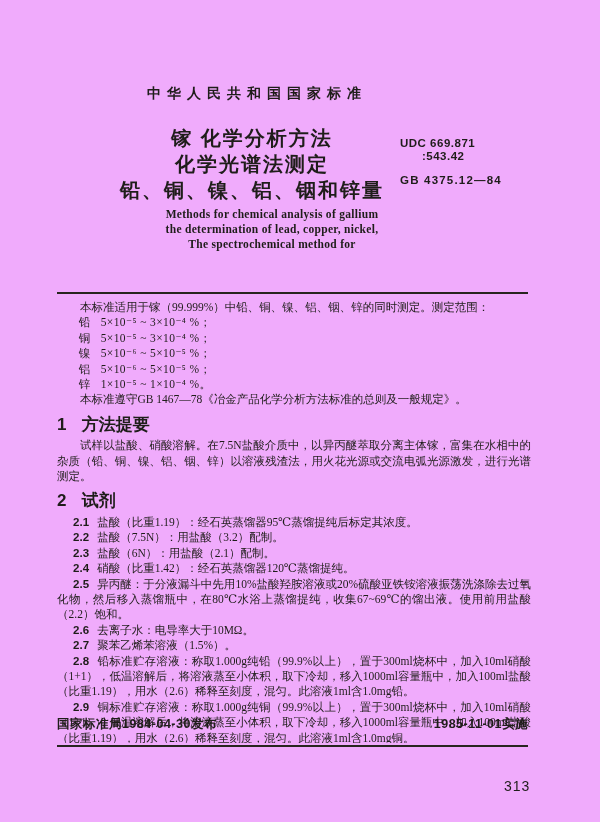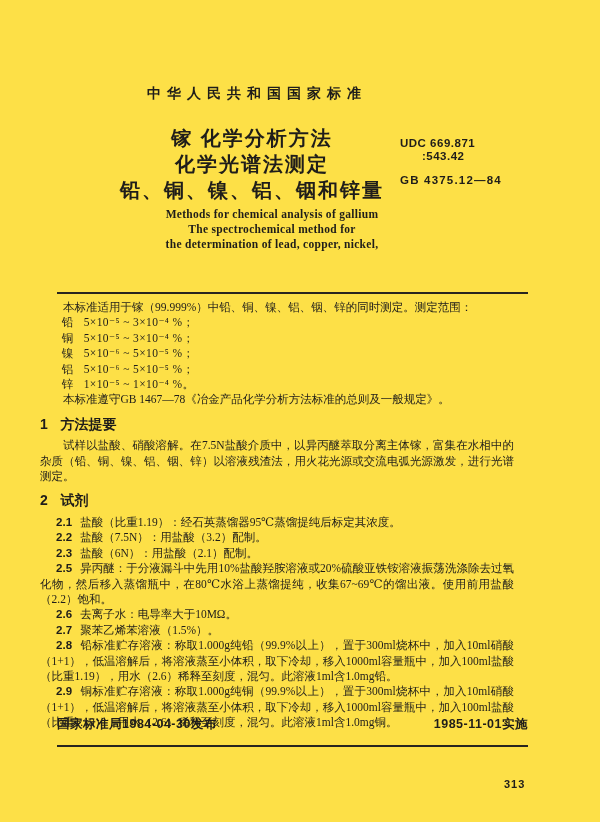--- a/index.html
+++ b/index.html
@@ -3,21 +3,21 @@
 <meta charset="utf-8">
 <style>
   html,body{margin:0;padding:0;}
   body{
     background:#f7f6f2;
     width:600px;height:822px;
     font-family:"Liberation Serif","DejaVu Serif",serif;
     color:#1f1d1a;
   }
   .page{
-    position:relative;width:600px;height:822px;background:#fde047;overflow:hidden;
+    position:relative;width:600px;height:822px;background:#f0abfc;overflow:hidden;
   }
   .std-header{
     position:absolute;top:85px;left:57px;width:400px;text-align:center;
     font-family:"Liberation Sans","DejaVu Sans",sans-serif;
     font-weight:bold;font-size:14px;letter-spacing:6px;white-space:nowrap;
   }
   .title-cn{
     position:absolute;top:125px;left:47px;width:410px;text-align:center;
     font-family:"Liberation Sans","DejaVu Sans",sans-serif;
     font-weight:bold;font-size:20px;line-height:26px;letter-spacing:2px;
@@ -29,48 +29,48 @@
   }
   .udc-line2{padding-left:22px;}
   .gb-code{margin-top:11px;letter-spacing:1.2px;}
   .title-en{
     position:absolute;top:207px;left:57px;width:430px;text-align:center;
     font-weight:bold;font-size:11.5px;line-height:15px;letter-spacing:0.3px;
   }
   .rule-top{position:absolute;top:292px;left:57px;width:471px;height:2px;background:#28251f;}
   .rule-bottom{position:absolute;top:745px;left:57px;width:471px;height:2px;background:#28251f;}
   .body-block{
-    position:absolute;top:300px;left:40px;width:474px;height:443px;overflow:hidden;
+    position:absolute;top:300px;left:57px;width:474px;height:443px;overflow:hidden;
     font-size:11.5px;line-height:15.4px;text-align:justify;
   }
   .body-block p{margin:0;}
   .indent{text-indent:2em;}
   .range-row{padding-left:1.9em;}
   .range-el{display:inline-block;min-width:1.1em;margin-right:0.8em;}
   .range-val{letter-spacing:0.4px;}
   h3.section{
     font-family:"Liberation Sans","DejaVu Sans",sans-serif;
-    font-size:14px;font-weight:bold;margin:9px 0 6px 0;line-height:15.4px;
+    font-size:17px;font-weight:bold;margin:9px 0 6px 0;line-height:15.4px;
   }
   h3.section .snum{margin-right:0.9em;}
   .reagent{text-indent:1.4em;}
   .rnum{
     font-weight:bold;font-family:"Liberation Sans","DejaVu Sans",sans-serif;
     font-size:11.5px;padding-right:0.7em;
   }
   .footer-row{
     position:absolute;top:716px;left:57px;width:471px;
     display:flex;justify-content:space-between;
     font-family:"Liberation Sans","DejaVu Sans",sans-serif;
     font-weight:bold;font-size:12.5px;letter-spacing:0.5px;
   }
   .page-num{
     position:absolute;top:778px;left:504px;
     font-family:"Liberation Sans","DejaVu Sans",sans-serif;
-    font-weight:bold;font-size:11px;letter-spacing:1px;
+    font-weight:normal;font-size:14px;letter-spacing:1px;
   }
 </style>
 </head>
 <body>
 
 <div class="page">
 
   <div class="std-header">中华人民共和国国家标准</div>
 
   <div class="title-cn">
@@ -80,22 +80,22 @@
   </div>
 
   <div class="udc-block">
     <div>UDC 669.871</div>
     <div class="udc-line2">:543.42</div>
     <div class="gb-code">GB 4375.12—84</div>
   </div>
 
   <div class="title-en">
     <div>Methods for chemical analysis of gallium</div>
+    <div>the determination of lead, copper, nickel,</div>
     <div>The spectrochemical method for</div>
-    <div>the determination of lead, copper, nickel,</div>
   </div>
 
   <div class="rule-top"></div>
 
   <div class="body-block">
 
     <p class="indent">本标准适用于镓（99.999%）中铅、铜、镍、铝、铟、锌的同时测定。测定范围：</p>
 
     <div class="range-row">
       <span class="range-el">铅</span><span class="range-val">5×10⁻⁵ ~ 3×10⁻⁴ %；</span>
@@ -120,20 +120,21 @@
     </h3>
     <p class="indent">试样以盐酸、硝酸溶解。在7.5N盐酸介质中，以异丙醚萃取分离主体镓，富集在水相中的杂质（铅、铜、镍、铝、铟、锌）以溶液残渣法，用火花光源或交流电弧光源激发，进行光谱测定。</p>
 
     <h3 class="section">
       <span class="snum">2</span><span>试剂</span>
     </h3>
 
     <p class="reagent"><b class="rnum">2.1</b><span>盐酸（比重1.19）：经石英蒸馏器95℃蒸馏提纯后标定其浓度。</span></p>
     <p class="reagent"><b class="rnum">2.2</b><span>盐酸（7.5N）：用盐酸（3.2）配制。</span></p>
     <p class="reagent"><b class="rnum">2.3</b><span>盐酸（6N）：用盐酸（2.1）配制。</span></p>
+    <p class="reagent"><b class="rnum">2.4</b><span>硝酸（比重1.42）：经石英蒸馏器120℃蒸馏提纯。</span></p>
     <p class="reagent"><b class="rnum">2.5</b><span>异丙醚：于分液漏斗中先用10%盐酸羟胺溶液或20%硫酸亚铁铵溶液振荡洗涤除去过氧化物，然后移入蒸馏瓶中，在80℃水浴上蒸馏提纯，收集67~69℃的馏出液。使用前用盐酸（2.2）饱和。</span></p>
     <p class="reagent"><b class="rnum">2.6</b><span>去离子水：电导率大于10MΩ。</span></p>
     <p class="reagent"><b class="rnum">2.7</b><span>聚苯乙烯苯溶液（1.5%）。</span></p>
     <p class="reagent"><b class="rnum">2.8</b><span>铅标准贮存溶液：称取1.000g纯铅（99.9%以上），置于300ml烧杯中，加入10ml硝酸（1+1），低温溶解后，将溶液蒸至小体积，取下冷却，移入1000ml容量瓶中，加入100ml盐酸（比重1.19），用水（2.6）稀释至刻度，混匀。此溶液1ml含1.0mg铅。</span></p>
     <p class="reagent"><b class="rnum">2.9</b><span>铜标准贮存溶液：称取1.000g纯铜（99.9%以上），置于300ml烧杯中，加入10ml硝酸（1+1），低温溶解后，将溶液蒸至小体积，取下冷却，移入1000ml容量瓶中，加入100ml盐酸（比重1.19），用水（2.6）稀释至刻度，混匀。此溶液1ml含1.0mg铜。</span></p>
 
   </div>
 
   <div class="rule-bottom"></div>
 

